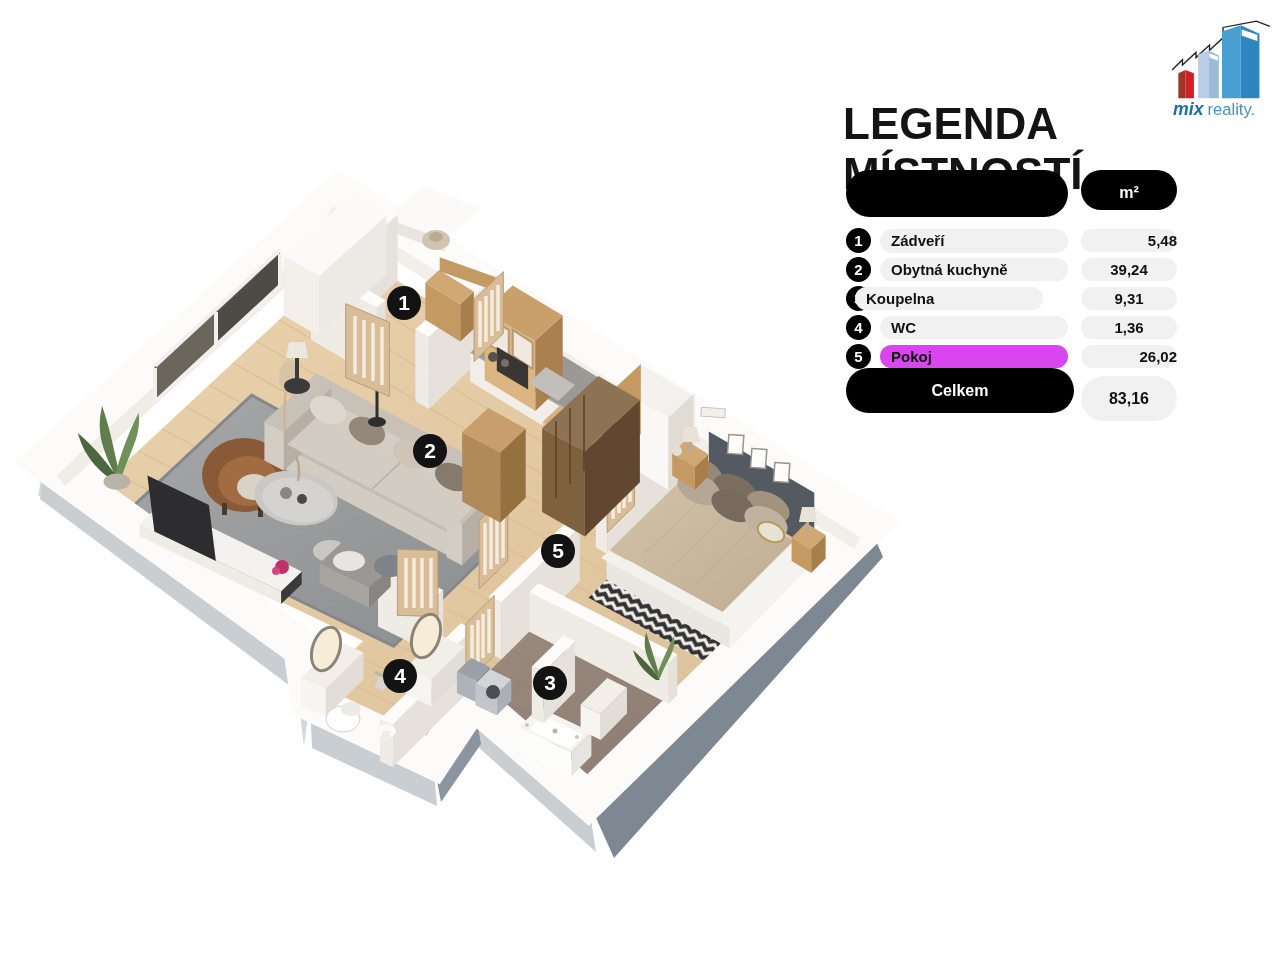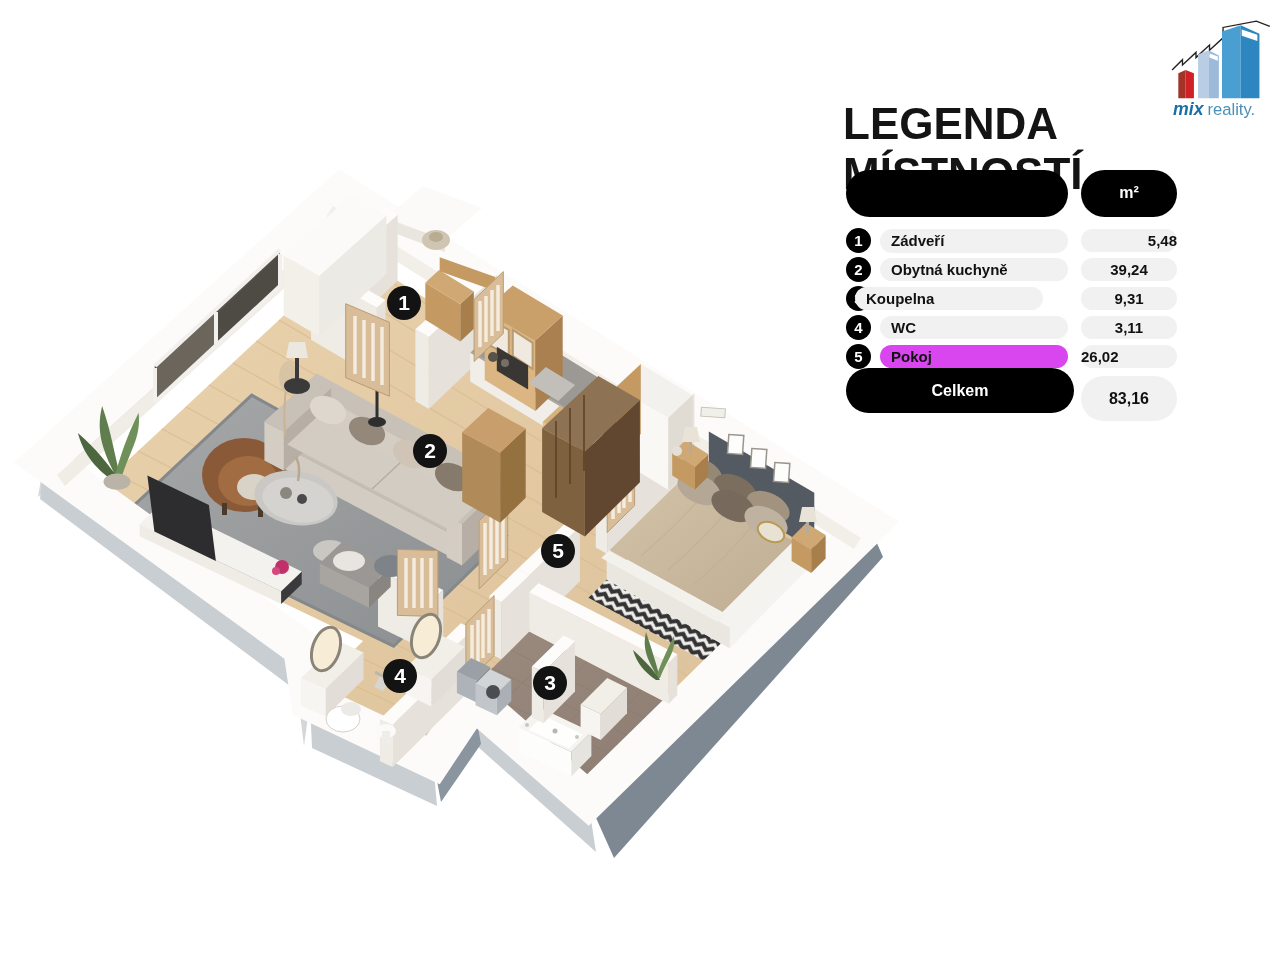--- a/index.html
+++ b/index.html
@@ -470,41 +470,41 @@
     <text x="400" y="683" text-anchor="middle" font-size="21" font-weight="bold" fill="#ffffff" font-family="Liberation Sans, sans-serif">4</text>
 
 <circle cx="558" cy="551" r="17" fill="#131313"></circle>
     <text x="558" y="558" text-anchor="middle" font-size="21" font-weight="bold" fill="#ffffff" font-family="Liberation Sans, sans-serif">5</text>
 </svg>
 
 <div class="abs" style="left:843px;top:99px;font-size:44px;font-weight:bold;color:#141414;">LEGENDA MÍSTNOSTÍ</div>
 
 <div class="abs" style="left:846px;top:170px;width:222px;height:47px;background:#000;border-radius:24px;"></div>
 
-<div class="abs" style="left:1081px;top:170px;width:96px;height:47px;background:#000;border-radius:24px;color:#fff;font-size:16px;font-weight:bold;text-align:center;line-height:46px;">m²</div>
+<div class="abs" style="left:1081px;top:170px;width:96px;height:40px;background:#000;border-radius:24px;color:#fff;font-size:16px;font-weight:bold;text-align:center;line-height:46px;">m²</div>
 
 <div class="abs" style="left:846px;top:228px;width:25px;height:25px;background:#000;border-radius:50%;color:#fff;font-size:15px;font-weight:bold;text-align:center;line-height:25px;">1</div>
 <div class="abs" style="left:880px;top:229px;width:188px;height:24px;background:#f1f1f1;border-radius:12px;font-size:15px;font-weight:bold;color:#111;line-height:23px;padding-left:11px;box-sizing:border-box;">Zádveří</div>
 <div class="abs" style="left:1081px;top:229px;width:96px;height:23px;background:#f1f1f1;border-radius:12px;font-size:15px;font-weight:bold;color:#111;line-height:23px;text-align:right;">5,48</div>
 
 <div class="abs" style="left:846px;top:257px;width:25px;height:25px;background:#000;border-radius:50%;color:#fff;font-size:15px;font-weight:bold;text-align:center;line-height:25px;">2</div>
 <div class="abs" style="left:880px;top:258px;width:188px;height:23px;background:#f1f1f1;border-radius:12px;font-size:15px;font-weight:bold;color:#111;line-height:23px;padding-left:11px;box-sizing:border-box;">Obytná kuchyně</div>
 <div class="abs" style="left:1081px;top:258px;width:96px;height:23px;background:#f1f1f1;border-radius:12px;font-size:15px;font-weight:bold;color:#111;line-height:23px;text-align:center;">39,24</div>
 
 <div class="abs" style="left:846px;top:286px;width:25px;height:25px;background:#000;border-radius:50%;color:#fff;font-size:15px;font-weight:bold;text-align:center;line-height:25px;">3</div>
 <div class="abs" style="left:855px;top:287px;width:188px;height:23px;background:#f1f1f1;border-radius:12px;font-size:15px;font-weight:bold;color:#111;line-height:23px;padding-left:11px;box-sizing:border-box;">Koupelna</div>
 <div class="abs" style="left:1081px;top:287px;width:96px;height:23px;background:#f1f1f1;border-radius:12px;font-size:15px;font-weight:bold;color:#111;line-height:23px;text-align:center;">9,31</div>
 
 <div class="abs" style="left:846px;top:315px;width:25px;height:25px;background:#000;border-radius:50%;color:#fff;font-size:15px;font-weight:bold;text-align:center;line-height:25px;">4</div>
 <div class="abs" style="left:880px;top:316px;width:188px;height:23px;background:#f1f1f1;border-radius:12px;font-size:15px;font-weight:bold;color:#111;line-height:23px;padding-left:11px;box-sizing:border-box;">WC</div>
-<div class="abs" style="left:1081px;top:316px;width:96px;height:23px;background:#f1f1f1;border-radius:12px;font-size:15px;font-weight:bold;color:#111;line-height:23px;text-align:center;">3,11</div>
+<div class="abs" style="left:1081px;top:316px;width:96px;height:23px;background:#f1f1f1;border-radius:12px;font-size:15px;font-weight:bold;color:#111;line-height:23px;text-align:center;">1,36</div>
 
 <div class="abs" style="left:846px;top:344px;width:25px;height:25px;background:#000;border-radius:50%;color:#fff;font-size:15px;font-weight:bold;text-align:center;line-height:25px;">5</div>
 <div class="abs" style="left:880px;top:345px;width:188px;height:23px;background:#d946ef;border-radius:12px;font-size:15px;font-weight:bold;color:#111;line-height:23px;padding-left:11px;box-sizing:border-box;">Pokoj</div>
-<div class="abs" style="left:1081px;top:345px;width:96px;height:23px;background:#f1f1f1;border-radius:12px;font-size:15px;font-weight:bold;color:#111;line-height:23px;text-align:left;">26,02</div>
+<div class="abs" style="left:1081px;top:345px;width:96px;height:23px;background:#f1f1f1;border-radius:12px;font-size:15px;font-weight:bold;color:#111;line-height:23px;text-align:right;">26,02</div>
 
 <div class="abs" style="left:846px;top:368px;width:228px;height:45px;background:#000;border-radius:23px;color:#fff;font-size:16px;font-weight:bold;text-align:center;line-height:45px;">Celkem</div>
 <div class="abs" style="left:1081px;top:376px;width:96px;height:45px;background:#f1f1f1;border-radius:23px;font-size:16px;font-weight:bold;color:#111;text-align:center;line-height:45px;">83,16</div>
 
 <svg class="abs" style="left:1164px;top:16px" width="116" height="104" viewBox="0 0 110 100">
 
 <path d="M7,52 L17,42 L17,47 L30,35 L30,40 L43,28 L43,33 L56,21 L56,11 L88,5 L101,10" stroke="#222" stroke-width="1.3" fill="none"></path>
 
 <polygon points="13,55 20,52 20,79 13,79" fill="#a33227"></polygon>
 <polygon points="20,52 28,55 28,79 20,79" fill="#d02127"></polygon>

